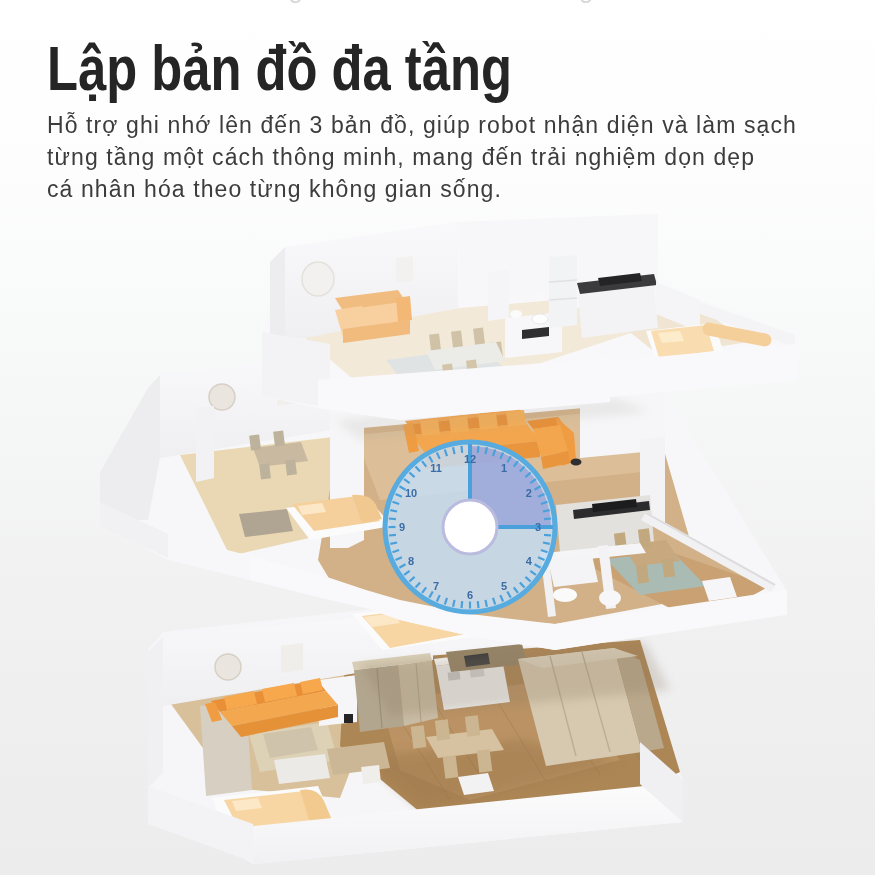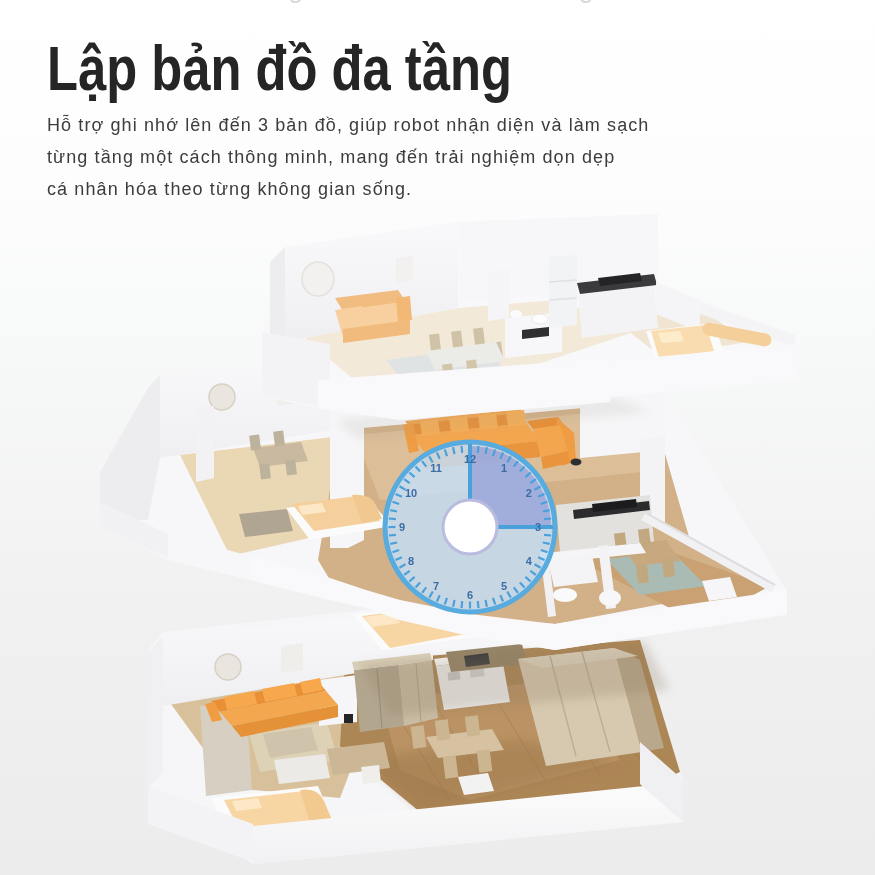--- a/index.html
+++ b/index.html
@@ -1,20 +1,20 @@
 <!DOCTYPE html>
 <html lang="vi"><head>
 <meta charset="utf-8">
 <style>
 html,body{margin:0;padding:0;}
 body{width:875px;height:875px;overflow:hidden;font-family:"Liberation Sans",sans-serif;}
 .page{position:relative;width:875px;height:875px;background:linear-gradient(180deg,#ffffff 0%,#fdfdfd 20%,#f8f9f9 38%,#f1f1f2 68%,#ececed 100%);overflow:hidden;}
 .scene{position:absolute;left:0;top:0;}
 .title{position:absolute;left:47px;top:36px;font-size:63px;line-height:64px;font-weight:bold;color:#252525;transform:scaleX(0.805);transform-origin:0 0;}
-.para{position:absolute;left:47px;top:109px;font-size:18px;line-height:32px;color:#3c3c3c;letter-spacing:1.1px;}
+.para{position:absolute;left:47px;top:109px;font-size:23px;line-height:32px;color:#3c3c3c;letter-spacing:1.1px;}
 .topfrag{position:absolute;left:0;top:-24px;font-size:26px;line-height:26px;color:#d9d9dc;letter-spacing:2px;}
 </style>
 </head>
 <body>
 <div class="page">
 <svg class="scene" width="875" height="875" viewBox="0 0 875 875">
 <defs>
 <linearGradient id="wallg" x1="0" y1="0" x2="0" y2="1">
 <stop offset="0" stop-color="#f9f9fb"></stop>
           <stop offset="1" stop-color="#efeff2"></stop>

